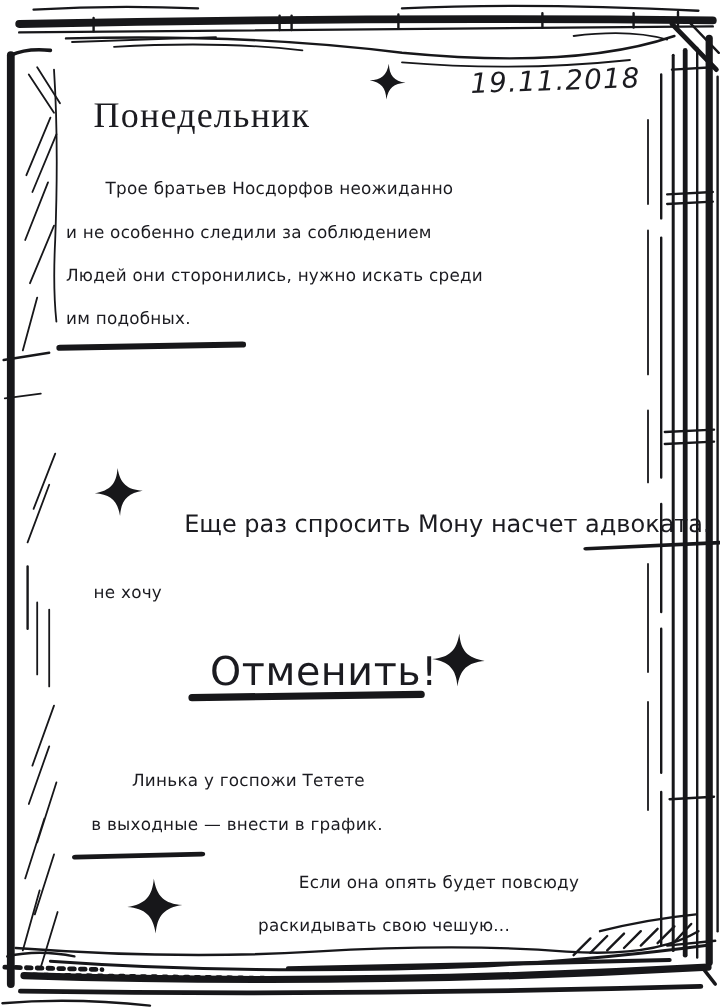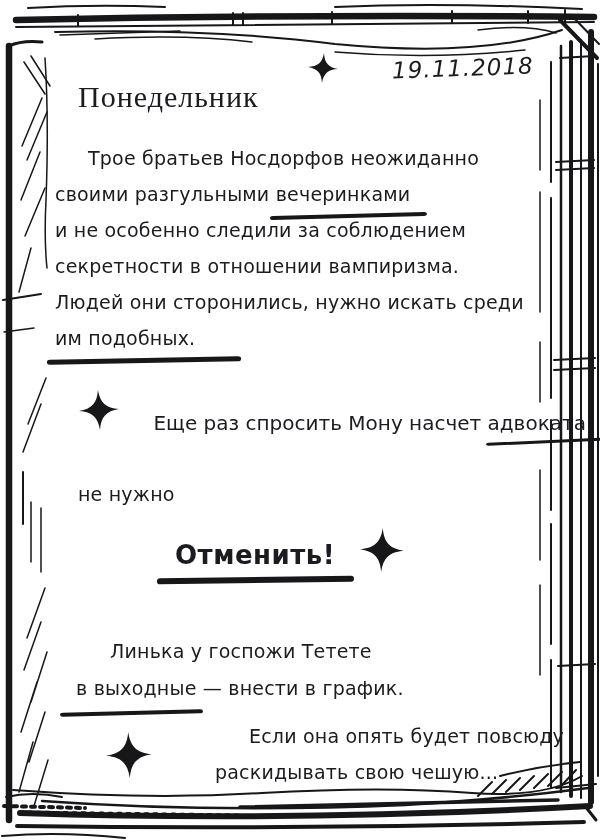--- a/index.html
+++ b/index.html
@@ -2,25 +2,25 @@
 <html lang="ru"><head>
 <meta charset="utf-8">
 <style>
   html,body{margin:0;padding:0;background:#ffffff;}
   .stage{
     position:relative;width:600px;height:840px;background:#ffffff;overflow:hidden;
     font-family:"DejaVu Sans", sans-serif;color:#1b1b20;
   }
   .frame{position:absolute;left:0;top:0;z-index:0;pointer-events:none;}
   .txt{position:absolute;z-index:2;}
-  .line{white-space:pre;line-height:36px;font-size:19px;letter-spacing:.2px;}
+  .line{white-space:pre;line-height:36px;font-size:14px;letter-spacing:.2px;}
   .weekday{font-size:30px;font-weight:normal;letter-spacing:1px;margin:0;}
   .date{font-size:23px;font-style:italic;transform:rotate(-2deg);letter-spacing:1px;}
   .task-line{font-size:20px;white-space:pre;}
-  .cancel{font-size:26px;letter-spacing:.5px;white-space:pre;font-weight:bold;}
+  .cancel{font-size:33px;letter-spacing:.5px;white-space:pre;}
   .star{position:absolute;z-index:2;}
   .star svg{display:block;width:100%;height:100%;}
   .u{position:relative;display:inline-block;}
   .u::after{content:"";position:absolute;background:#17171a;border-radius:3px/2px;}
   .u-vecher::after{left:-6px;right:-16px;height:4px;bottom:-6px;transform:rotate(-1.6deg);}
   .u-podob::after{left:-8px;right:-46px;height:5px;bottom:-7px;transform:rotate(-1deg);}
   .u-advokat::after{left:-2px;right:-20px;height:3px;bottom:-8px;transform:rotate(-2.6deg);}
   .u-vyhod::after{left:-16px;right:-6px;height:4px;bottom:-8px;transform:rotate(-1.4deg);}
   .cancel-underline{position:absolute;z-index:2;left:157px;top:577px;width:197px;height:6px;
     background:#17171a;border-radius:3px;transform:rotate(-0.8deg);}
@@ -103,33 +103,31 @@
         <path fill="#17171a" d="M20 0 C21.5 13 27 18.5 40 20 C27 21.5 21.5 27 20 40 C18.5 27 13 21.5 0 20 C13 18.5 18.5 13 20 0 Z"></path>
       </svg>
   </div>
 
   <div class="txt date" style="left:392px;top:55px;">19.11.2018</div>
 
   <h1 class="txt weekday" style="left:78px;top:80px;font-family:Liberation Serif, serif;">Понедельник</h1>
 
   <div class="txt" style="left:55px;top:140px;">
     <div class="line ind33">Трое братьев Носдорфов неожиданно</div>
-    <div class="line"><span>своими разгульными </span><span class="u u-vecher">вечеринками</span></div>
     <div class="line">и не особенно следили за соблюдением</div>
-    <div class="line">секретности в отношении вампиризма.</div>
     <div class="line">Людей они сторонились, нужно искать среди</div>
     <div class="line"><span class="u u-podob">им подобных.</span></div>
   </div>
 
-  <div class="txt task-line" style="left:128px;top:387px;">
+  <div class="txt task-line" style="left:128px;top:400px;">
     <span>Еще раз спросить Мону насчет </span><span class="u u-advokat">адвоката.</span>
   </div>
 
   <div class="txt" style="left:78px;top:476px;">
-    <div class="line">не нужно</div>
+    <div class="line">не хочу</div>
   </div>
   <div class="txt cancel" style="left:175px;top:540px;">Отменить!</div>
   <div class="cancel-underline"></div>
 
   <div class="txt" style="left:76px;top:633px;">
     <div class="line ind30" style="line-height:37px;">Линька у госпожи Тетете</div>
     <div class="line" style="line-height:37px;text-align:center;"><span class="u u-vyhod">в выходные</span><span> — внести в график.</span></div>
   </div>
 
   <div class="txt" style="left:215px;top:718px;">

